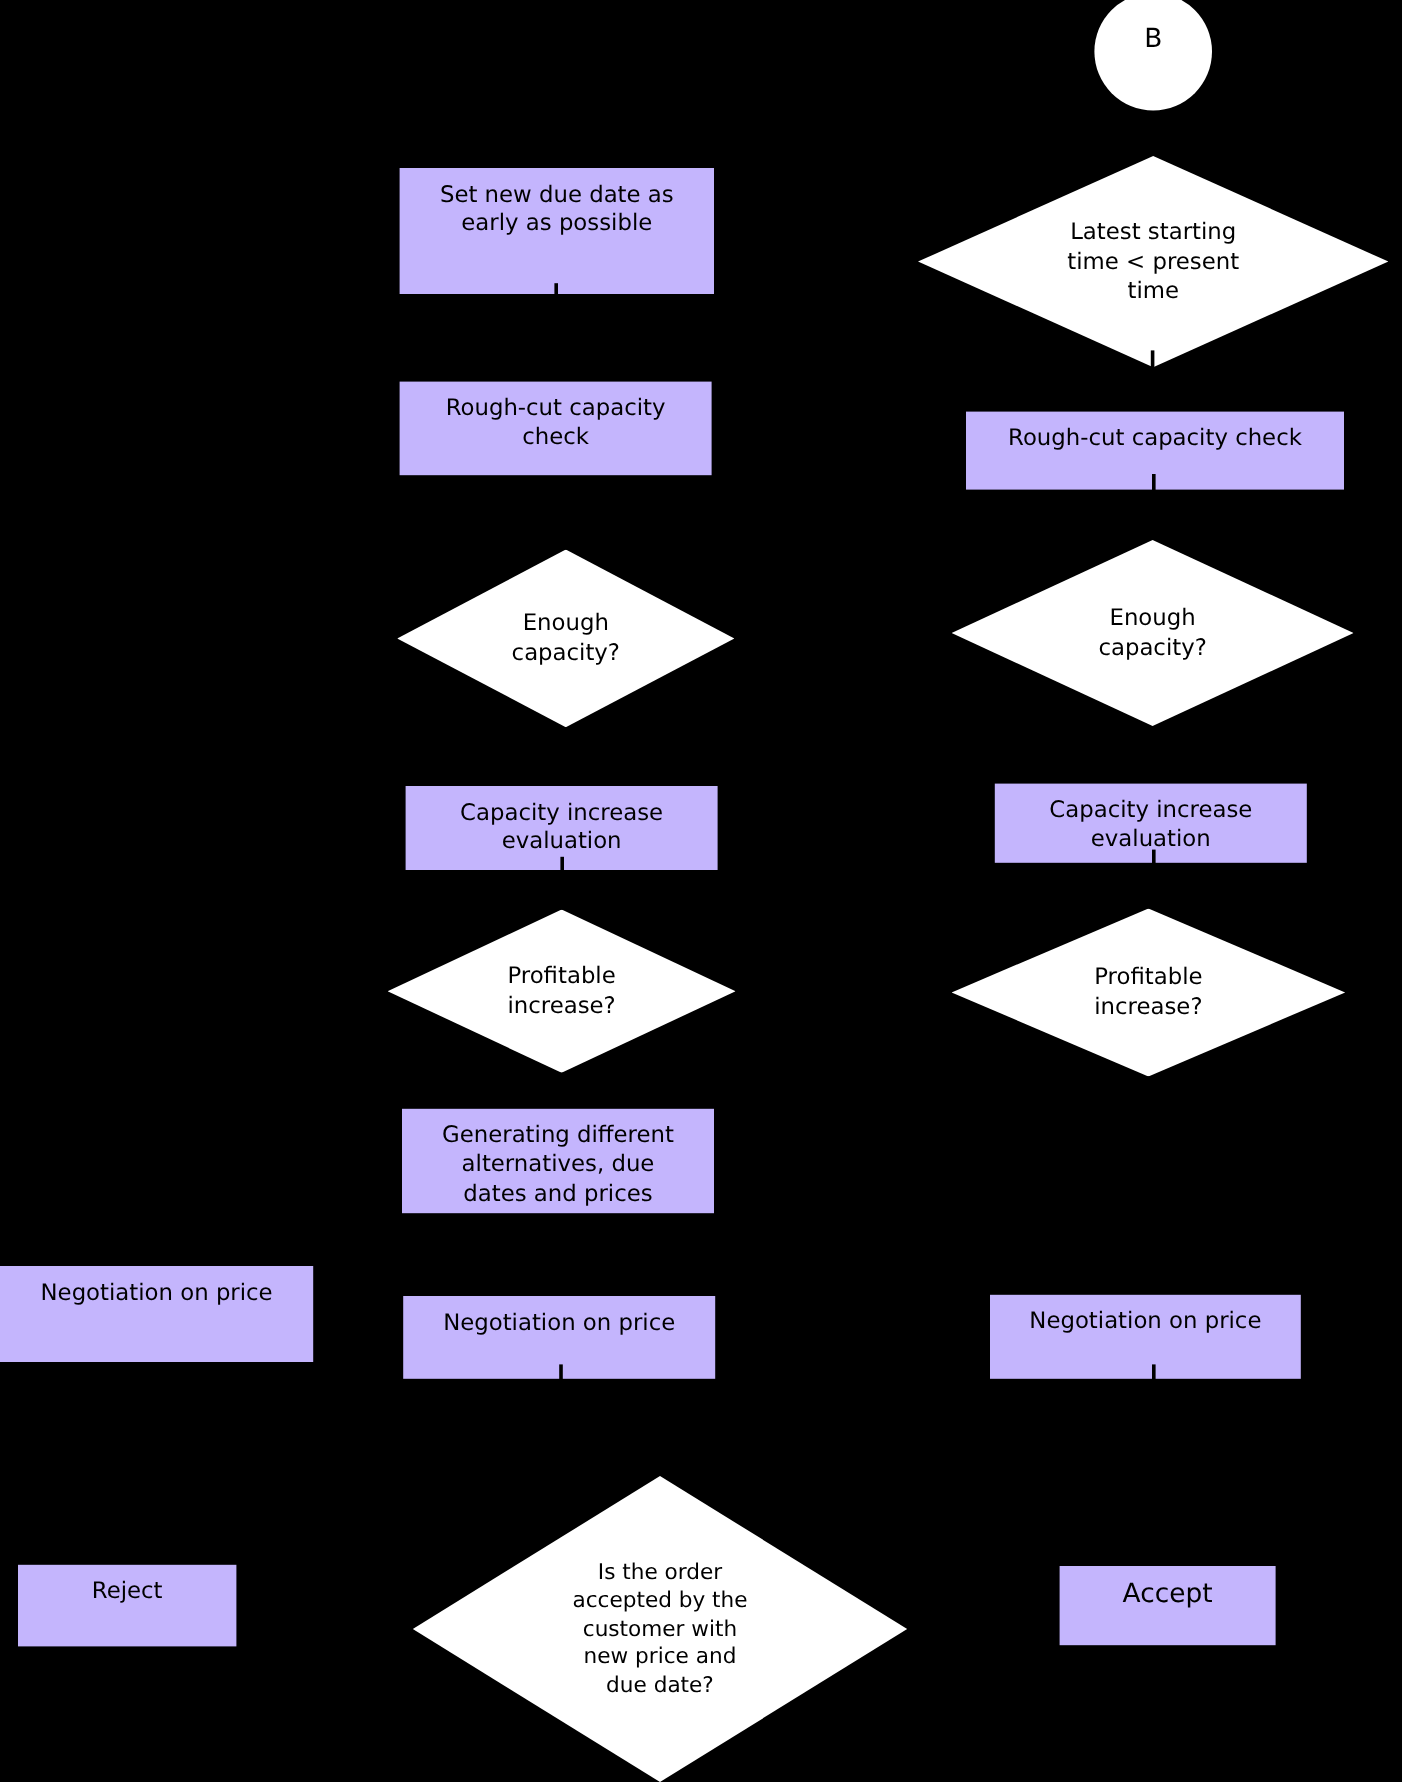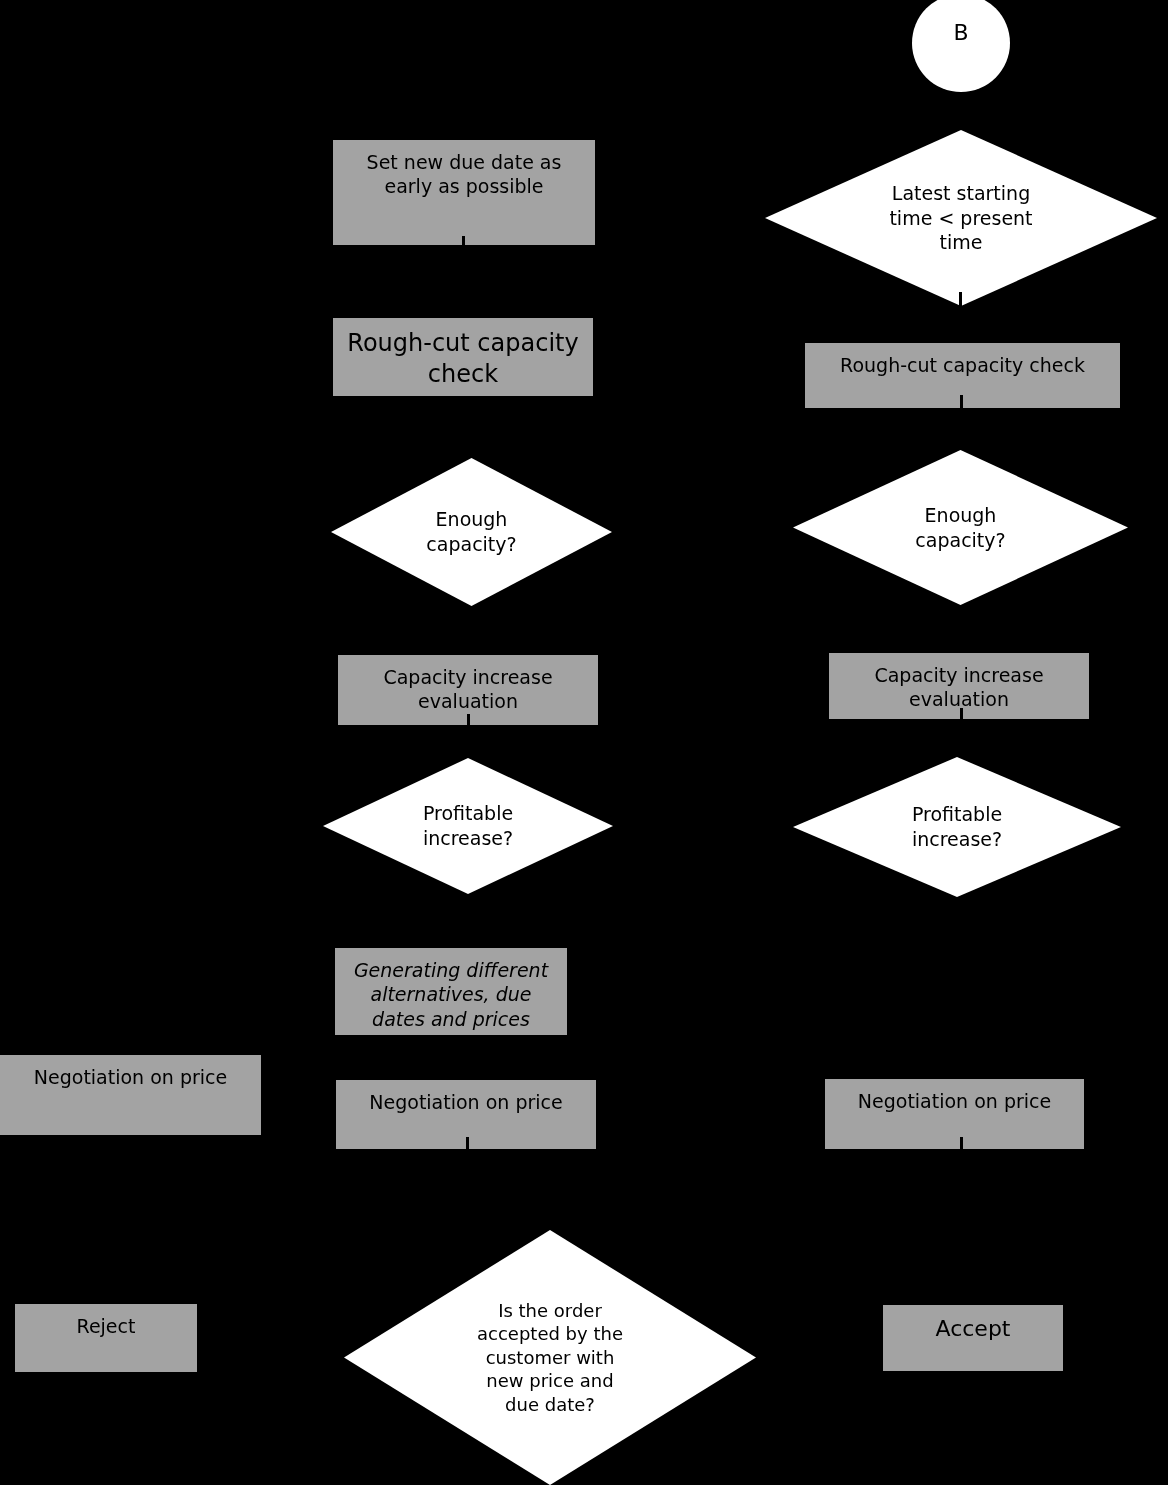--- a/index.html
+++ b/index.html
@@ -17,21 +17,21 @@
   }
 
   
   .node {
     position: absolute;
     box-sizing: border-box;
   }
 
   
   .rect {
-    background: #a3a3a3;
+    background: #c4b5fd;
     color: #000000;
     display: flex;
     justify-content: center;
     padding-top: 10px;
   }
   .rect .txt {
     text-align: center;
     line-height: 1.28;
     color: #000000;
     white-space: pre-line;
@@ -92,21 +92,21 @@
   </div>
   <div class="stub" style="left:959px; top:292px; height:16px;"></div>
 
   <div class="node rect" style="left:333px; top:140px; width:262px; height:105px;">
     <span class="txt" style="font-size:19px;">Set new due date as
 early as possible</span>
   </div>
   <div class="stub" style="left:462px; top:236px; height:12px;"></div>
 
   <div class="node rect" style="left:333px; top:318px; width:260px; height:78px;">
-    <span class="txt" style="font-size:24px;">Rough-cut capacity
+    <span class="txt" style="font-size:19px;">Rough-cut capacity
 check</span>
   </div>
 
   <div class="node rect" style="left:805px; top:343px; width:315px; height:65px;">
     <span class="txt" style="font-size:19px;">Rough-cut capacity check</span>
   </div>
   <div class="stub" style="left:960px; top:395px; height:16px;"></div>
 
   <div class="node diamond" style="left:331px; top:458px; width:281px; height:148px;">
     <span class="txt" style="font-size:19px;">Enough
@@ -134,21 +134,21 @@
     <span class="txt" style="font-size:19px;">Profitable
 increase?</span>
   </div>
 
   <div class="node diamond" style="left:793px; top:757px; width:328px; height:140px;">
     <span class="txt" style="font-size:19px;">Profitable
 increase?</span>
   </div>
   <div class="stub" style="left:1096px; top:800px; height:14px;"></div>
 
-  <div class="node rect" style="left:335px; top:948px; width:232px; height:87px;font-style:italic;">
+  <div class="node rect" style="left:335px; top:924px; width:260px; height:87px;">
     <span class="txt" style="font-size:19px;">Generating different
 alternatives, due
 dates and prices</span>
   </div>
 
   <div class="node rect" style="left:0px; top:1055px; width:261px; height:80px;">
     <span class="txt" style="font-size:19px;">Negotiation on price</span>
   </div>
 
   <div class="node rect" style="left:336px; top:1080px; width:260px; height:69px;">

